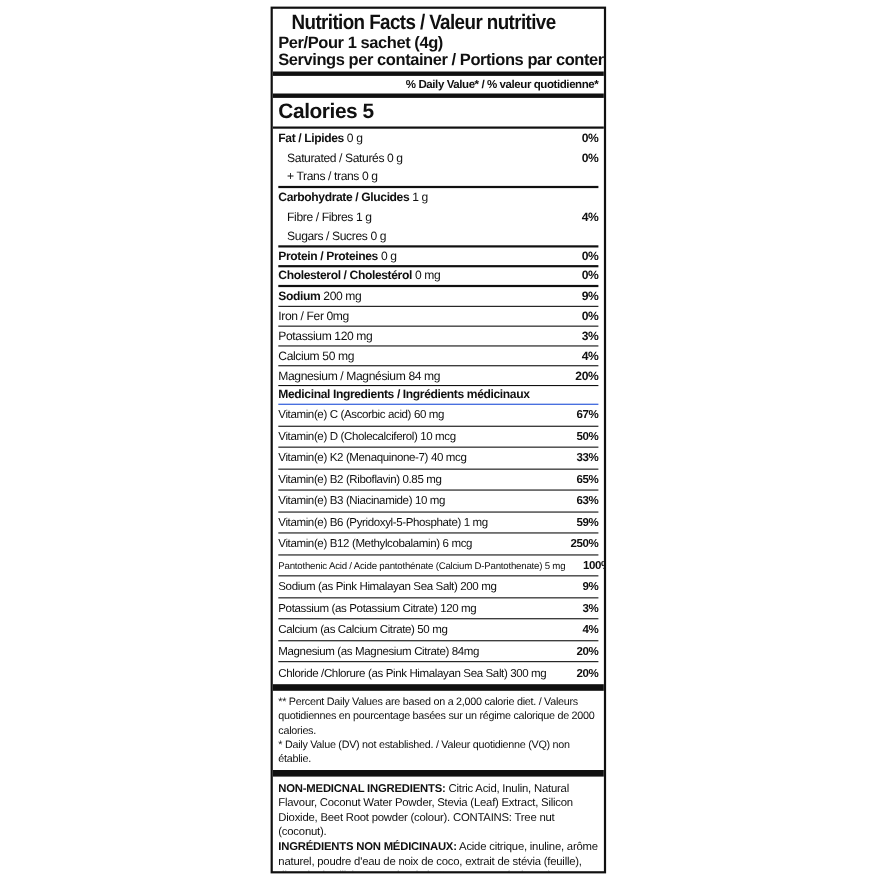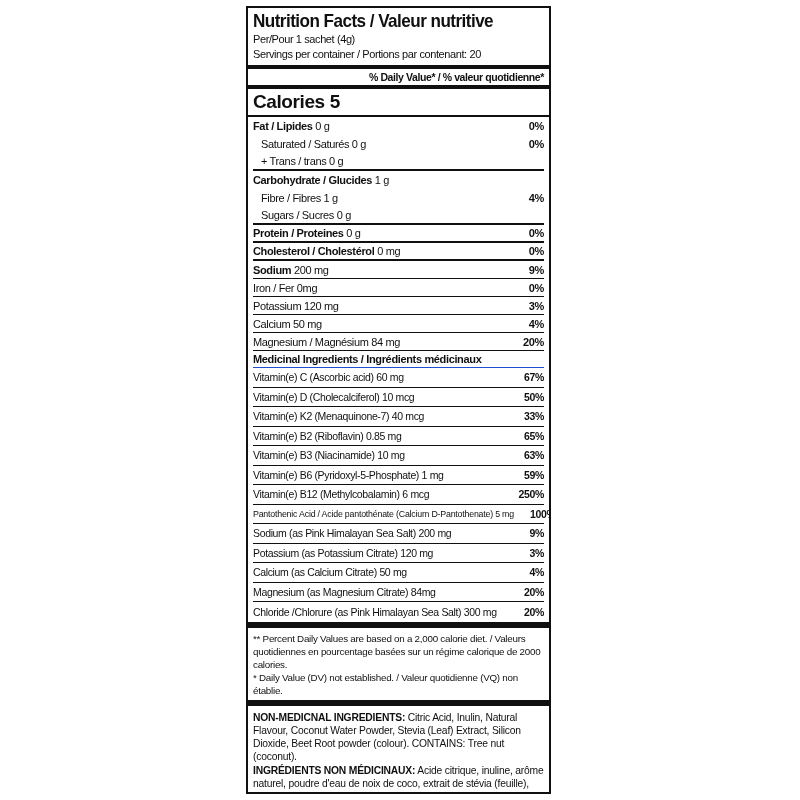--- a/index.html
+++ b/index.html
@@ -7,23 +7,23 @@
   body { font-family:"Liberation Sans", sans-serif; color:#101010; }
 
   .nft {
     position:absolute; left:246px; top:6px; width:305px; height:788px;
     border:2px solid #101010; background:#fff;
     display:flex; flex-direction:column; overflow:hidden;
   }
   .pad { padding-left:5px; padding-right:5px; }
 
   .title { font-size:19px; font-weight:bold; line-height:22px; padding-top:2px;
-           letter-spacing:-0.6px; white-space:nowrap; }
+           letter-spacing:-0.6px; white-space:nowrap;text-align:center; }
   .title > span { display:inline-block; transform:scaleX(0.9); transform-origin:left center; }
-  .subline { font-size:11px; font-weight:normal; line-height:15px; letter-spacing:-0.4px; white-space:nowrap; }
+  .subline { font-size:15px; font-weight:bold; line-height:15px; letter-spacing:-0.4px; white-space:nowrap; }
 
   .bar { height:4px; background:#101010; flex:none; }
   .bar-thick { height:6px; background:#101010; flex:none; }
 
   .dv-note { font-size:10.5px; font-weight:bold; text-align:right; line-height:16px; letter-spacing:-0.4px; }
 
   .calories { font-size:19px; font-weight:bold; line-height:26px; letter-spacing:-0.4px;
               border-bottom:2px solid #101010; }
 
   .row { display:flex; justify-content:space-between; align-items:center;

